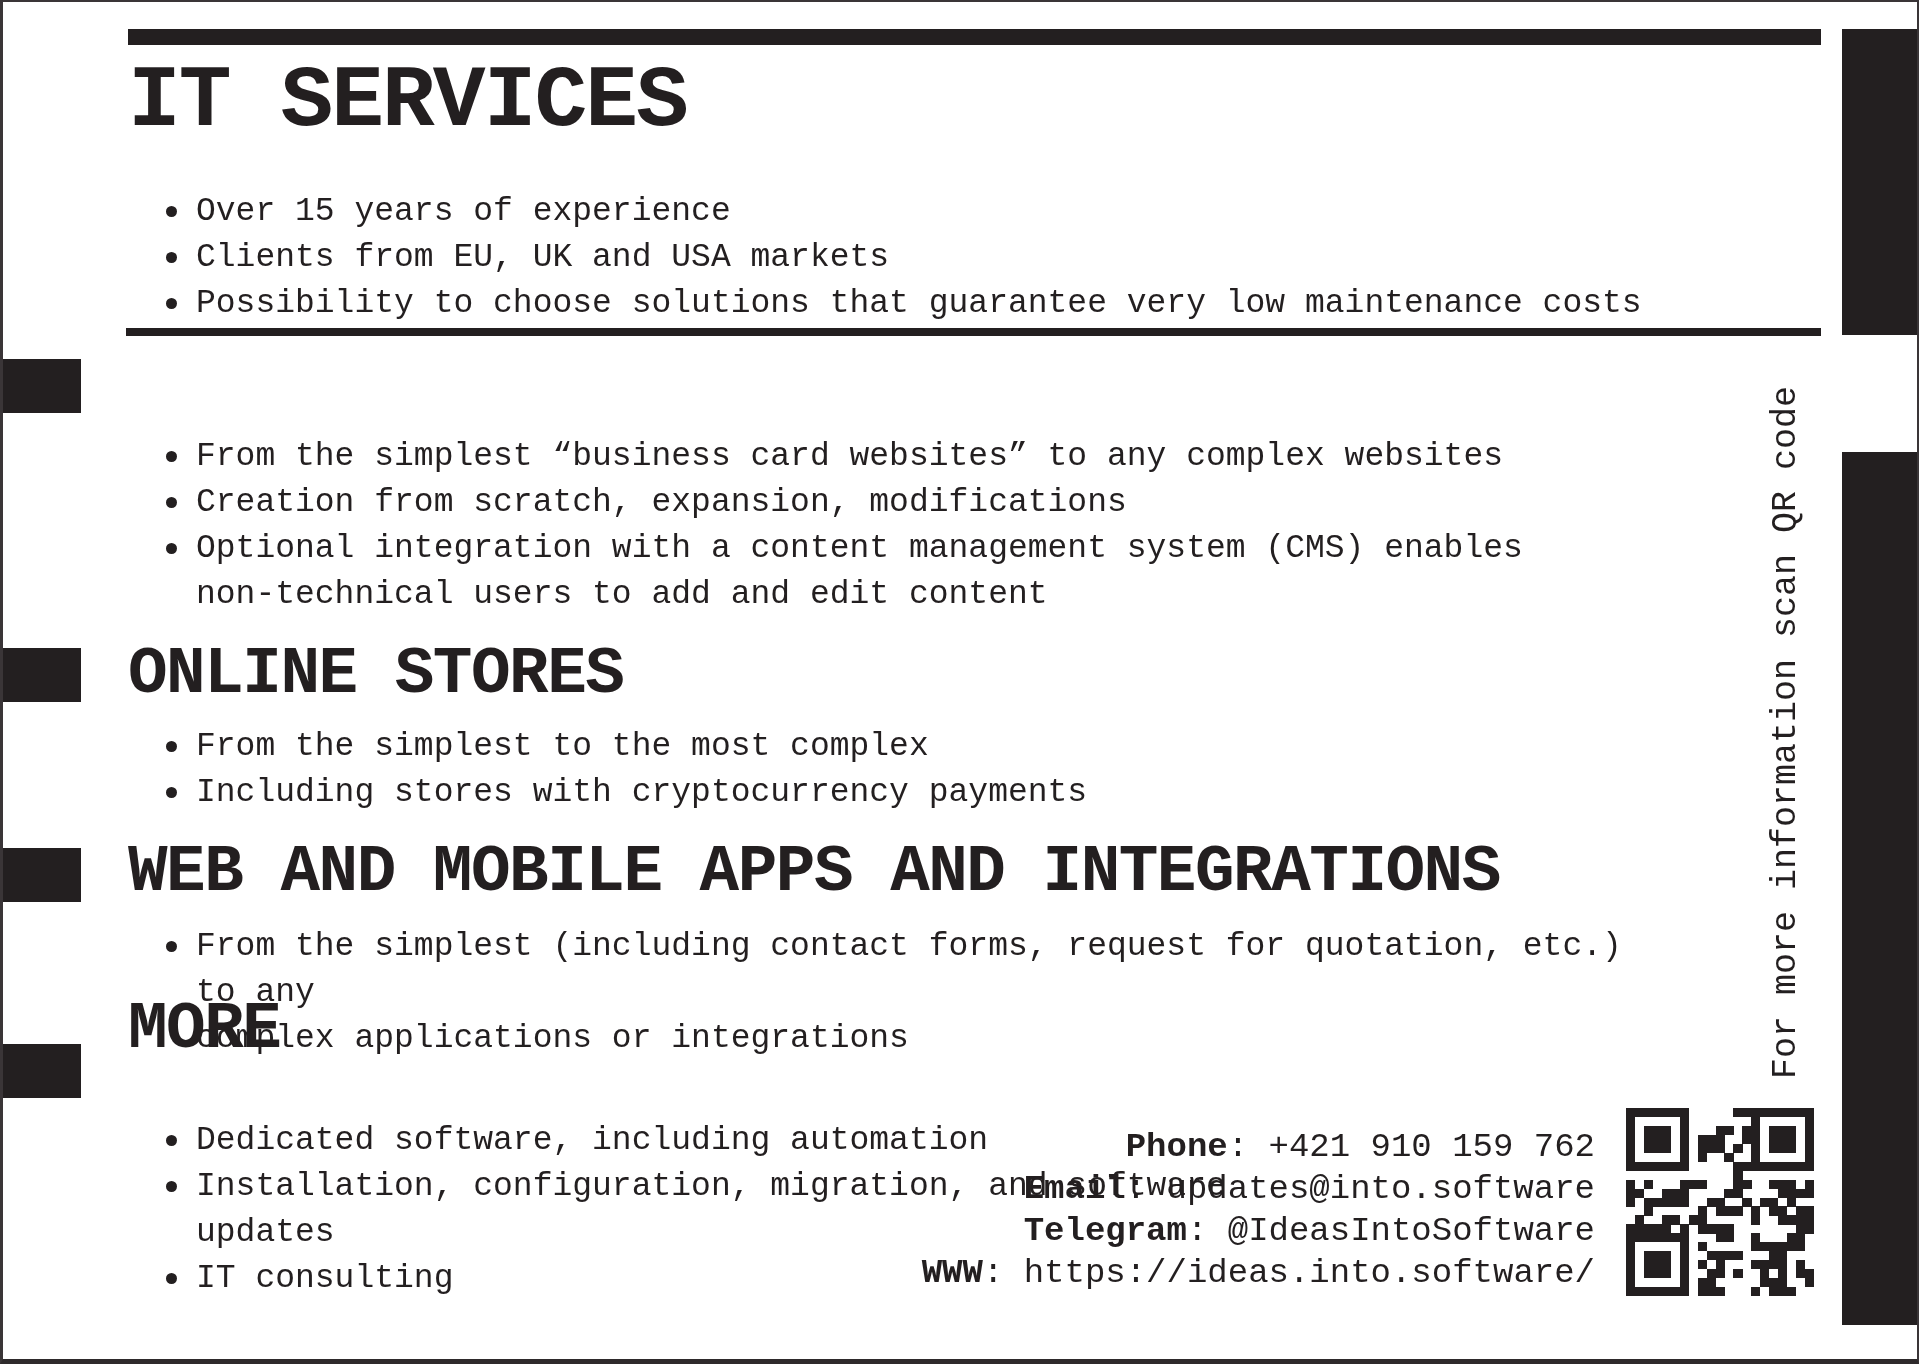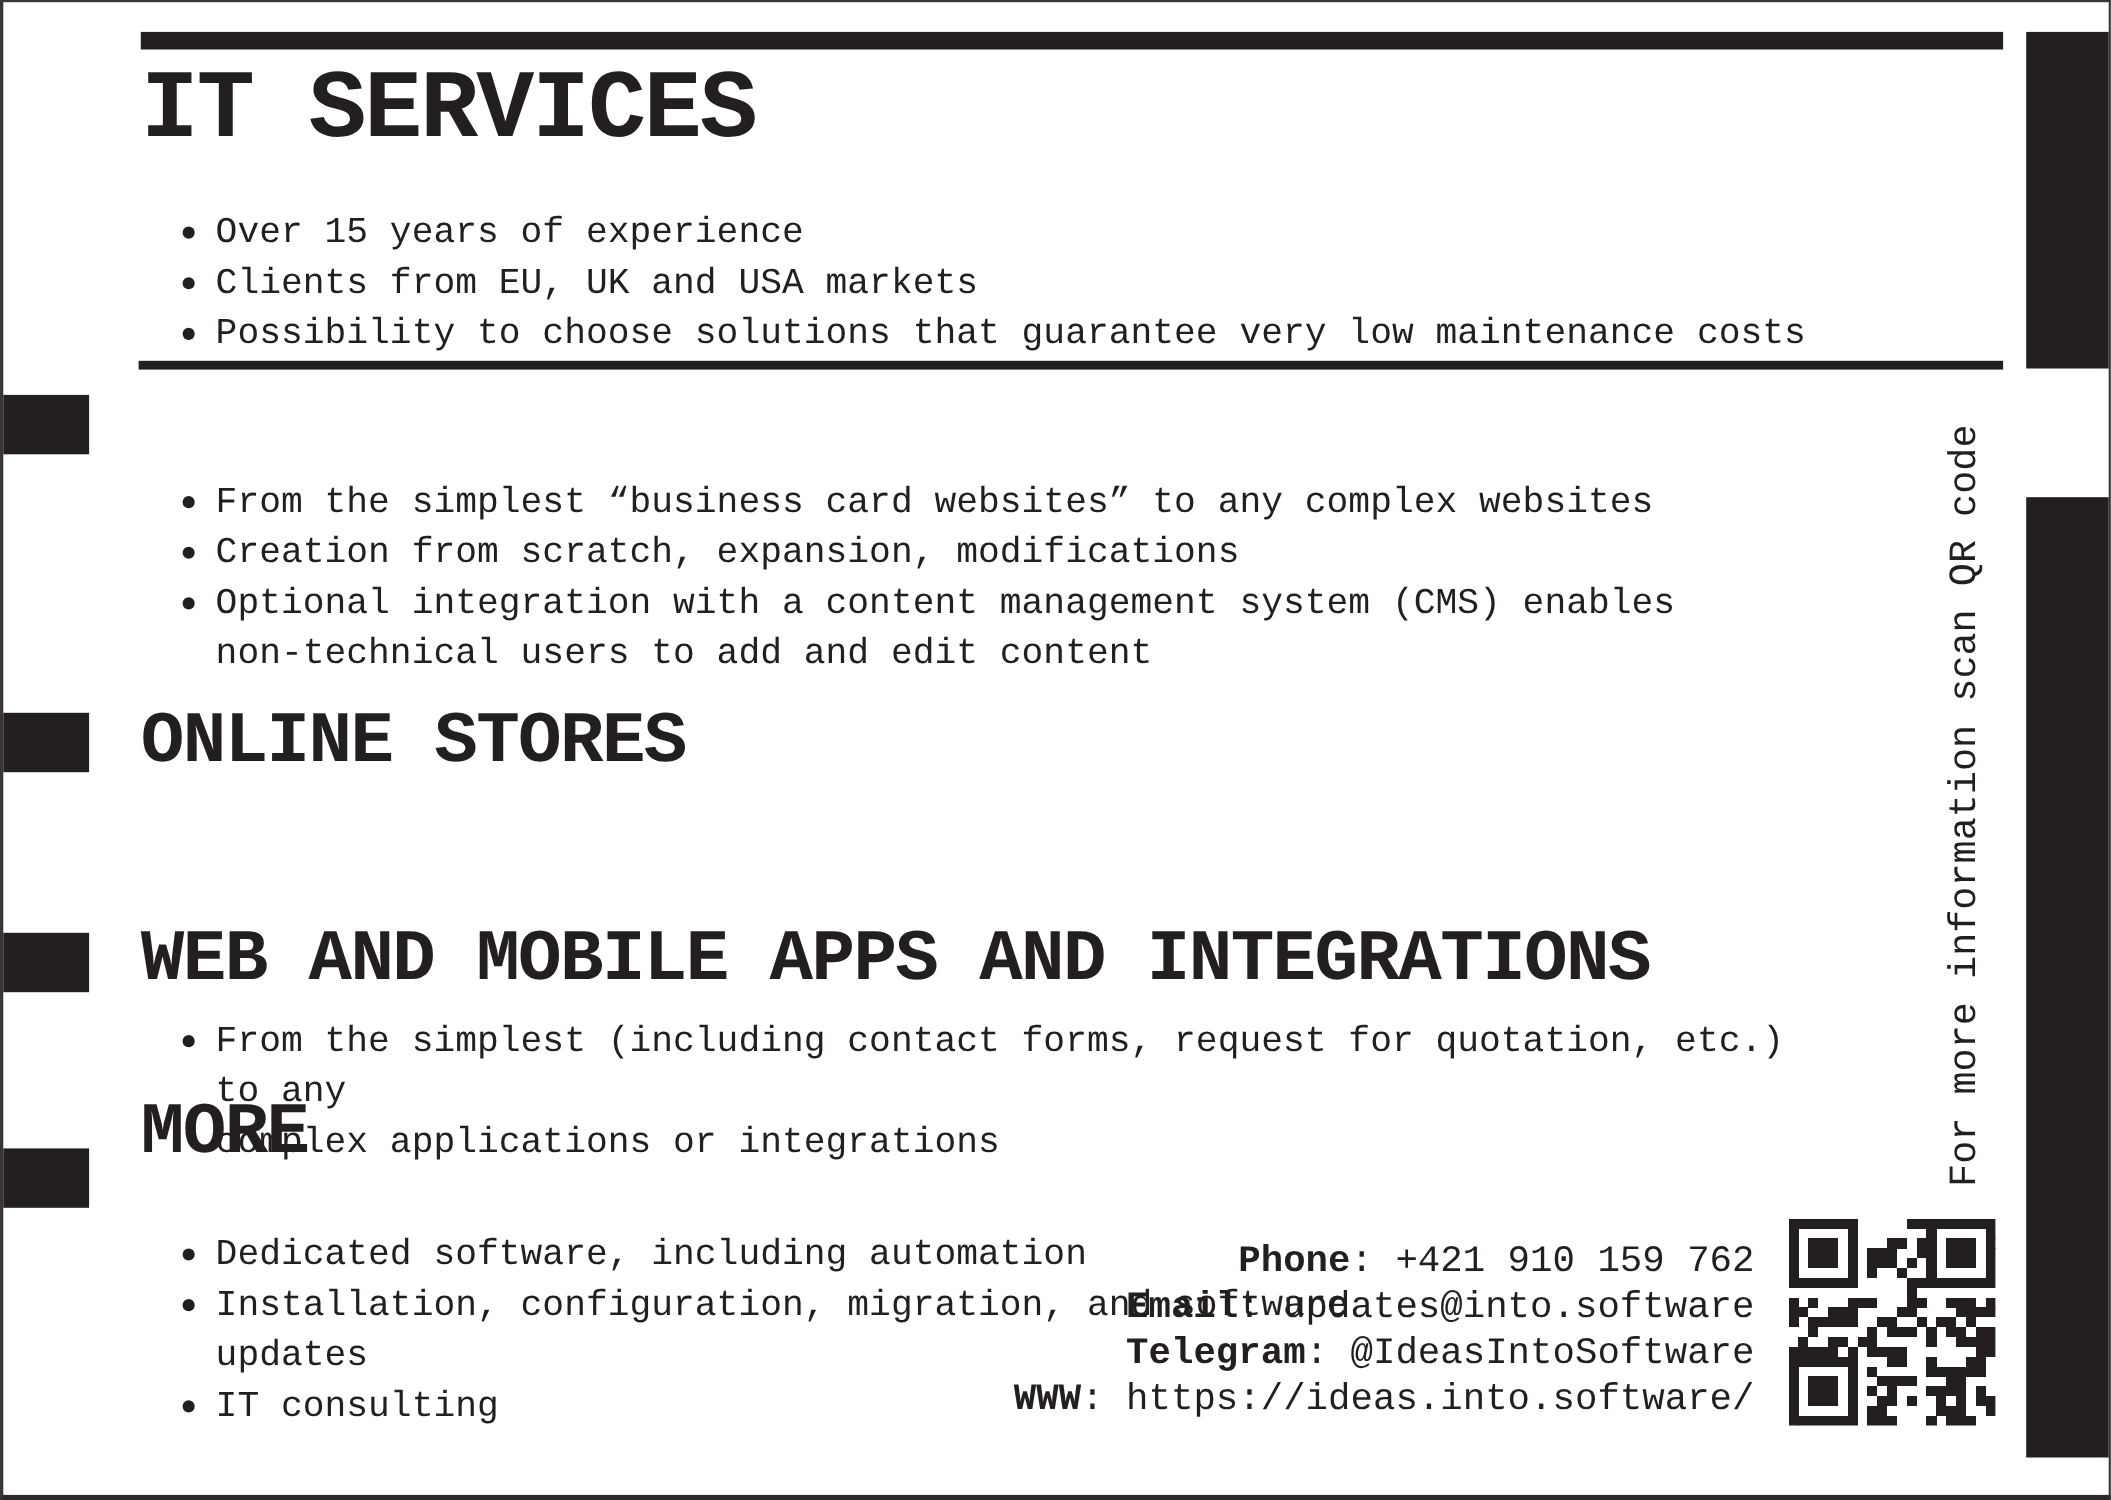--- a/index.html
+++ b/index.html
@@ -137,20 +137,24 @@
     </ul>
 
   <ul class="bullets ul-1">
       <li>From the simplest “business card websites” to any complex websites</li>
       <li>Creation from scratch, expansion, modifications</li>
       <li>Optional integration with a content management system (CMS) enables
 non-technical users to add and edit content</li>
     </ul>
 
   <h2 class="h2-2">ONLINE STORES</h2>
+  <ul class="bullets ul-2">
+      <li>From the simplest to the most complex</li>
+      <li>Including stores with cryptocurrency payments</li>
+    </ul>
 
   <h2 class="h2-3">WEB AND MOBILE APPS AND INTEGRATIONS</h2>
   <ul class="bullets ul-3">
       <li>From the simplest (including contact forms, request for quotation, etc.) to any
 complex applications or integrations</li>
     </ul>
 
   <h2 class="h2-4">MORE</h2>
   <ul class="bullets ul-4">
       <li>Dedicated software, including automation</li>

